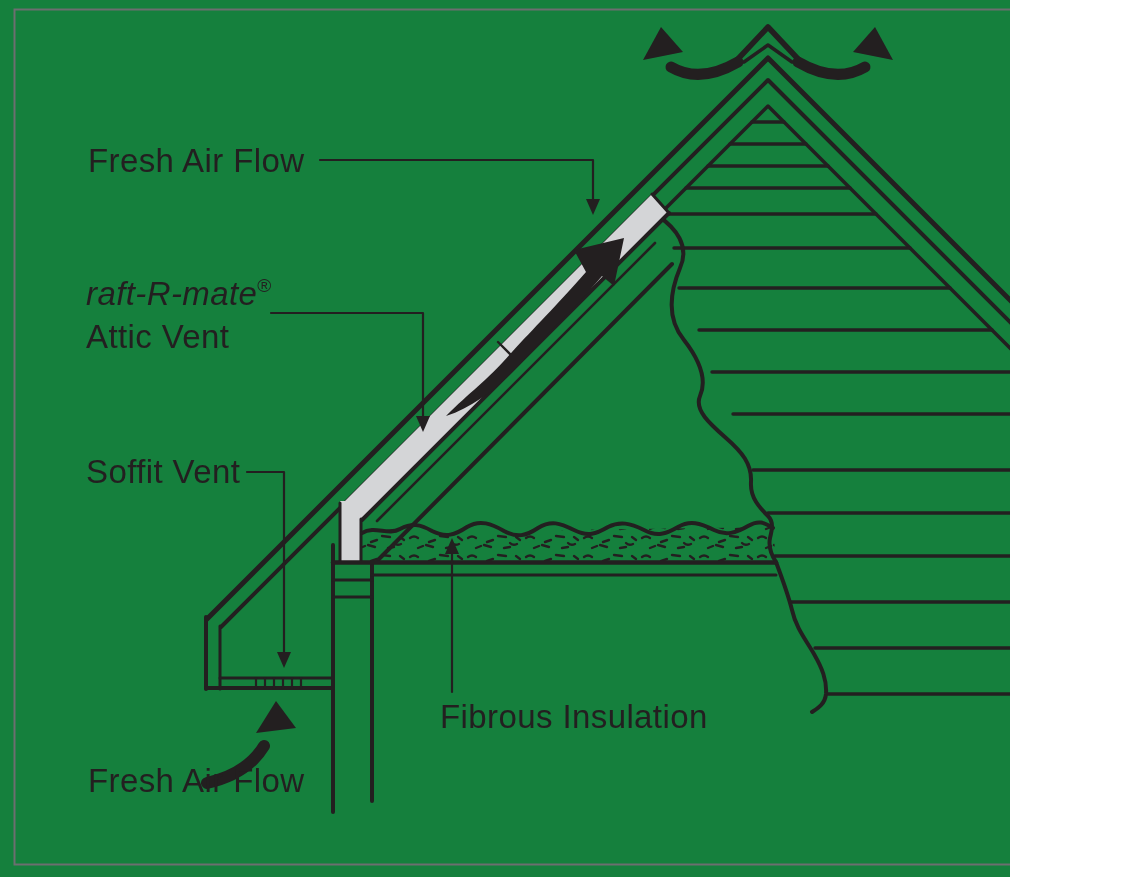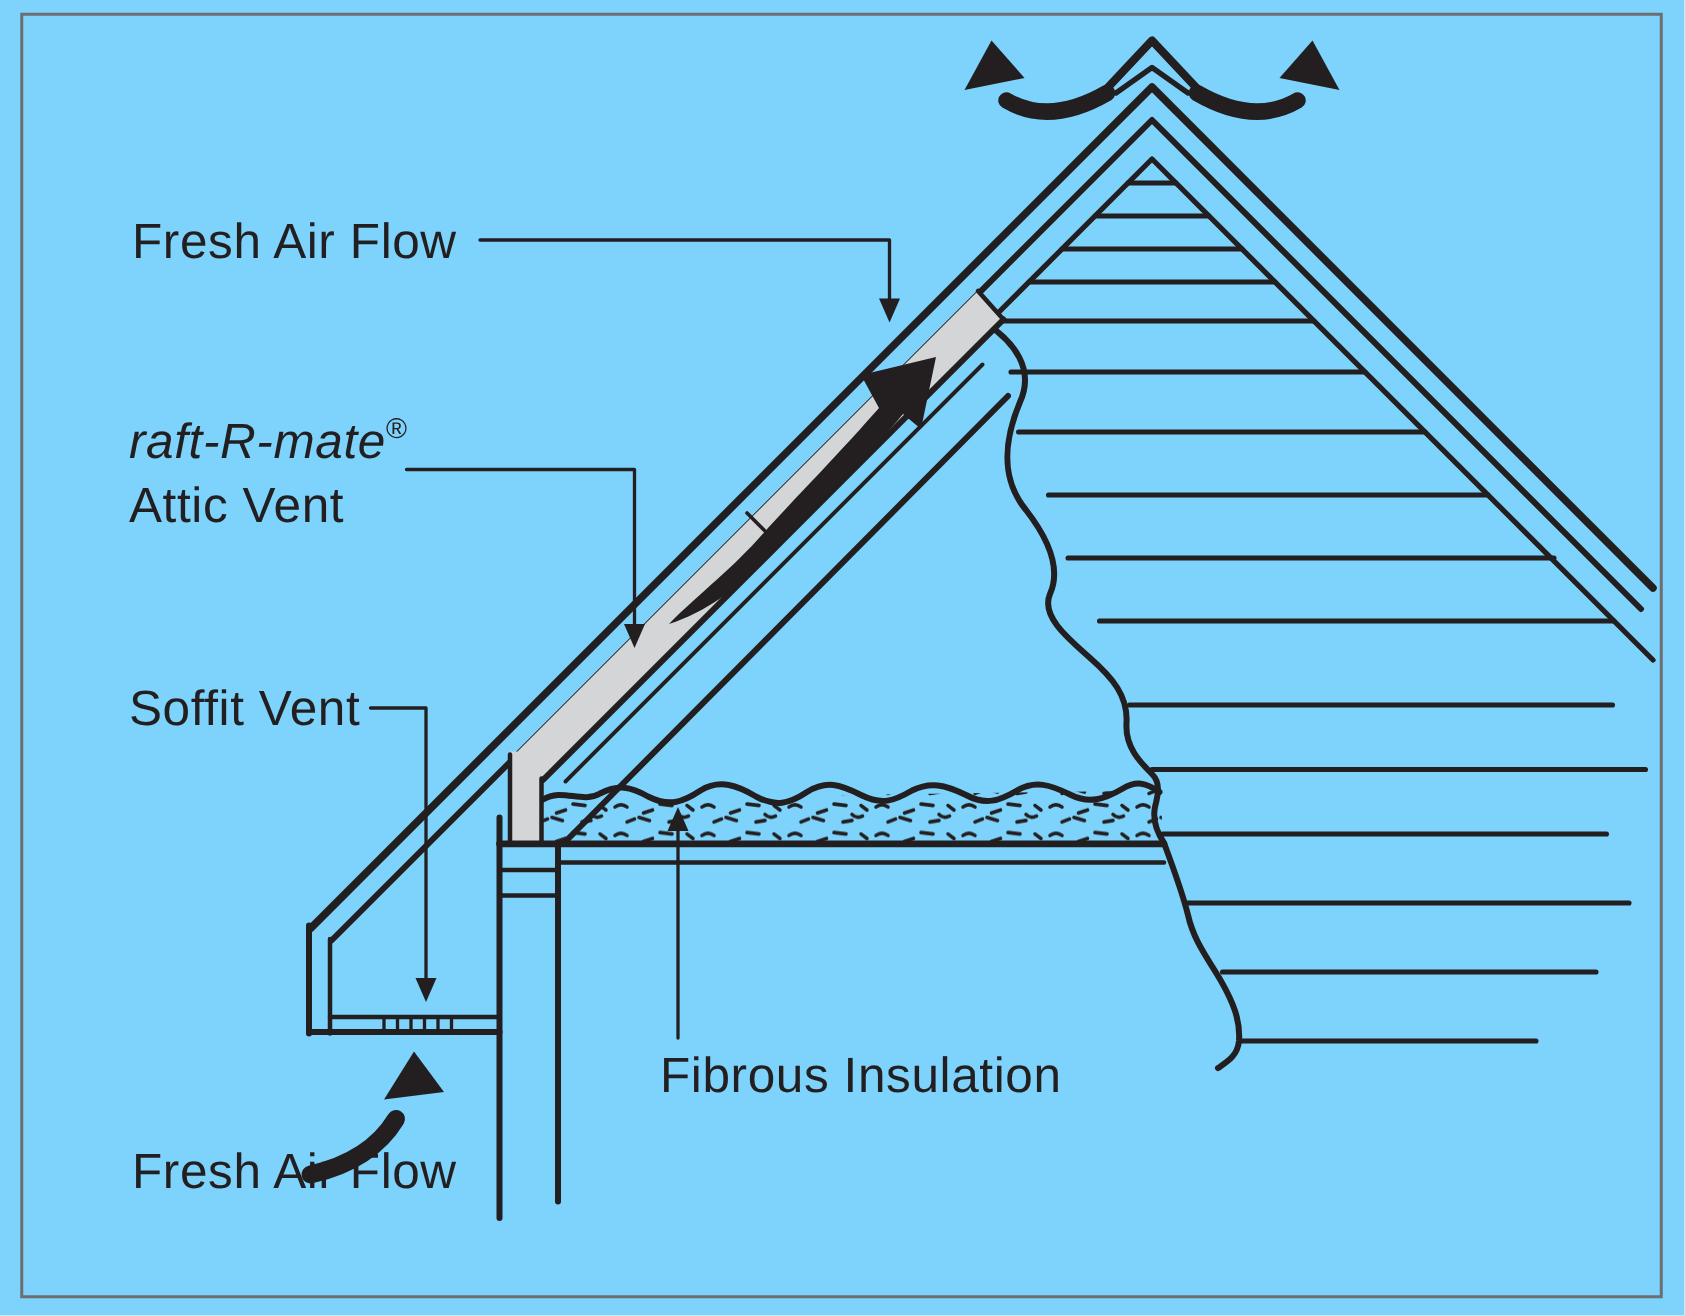--- a/index.html
+++ b/index.html
@@ -1,16 +1,16 @@
 <!DOCTYPE html>
 <html><head>
 <meta charset="utf-8">
 <style>
   html,body{margin:0;padding:0;background:#fff;}
-  #stage{position:relative;width:1123px;height:877px;background:#7dd3fc;overflow:hidden;}
+  #stage{position:relative;width:1010px;height:877px;background:#15803d;overflow:hidden;}
   svg{display:block;}
   .ln{stroke:#231f20;fill:none;stroke-linecap:round;stroke-linejoin:round;}
   .fillblk{fill:#231f20;stroke:none;}
   .lbl{font-family:"Liberation Sans",sans-serif;font-weight:300;font-size:33px;fill:#231f20;letter-spacing:.4px;}
   .lbl-italic{font-style:italic;}
   .reg{font-size:19px;}
 </style>
 </head>
 <body>
 

